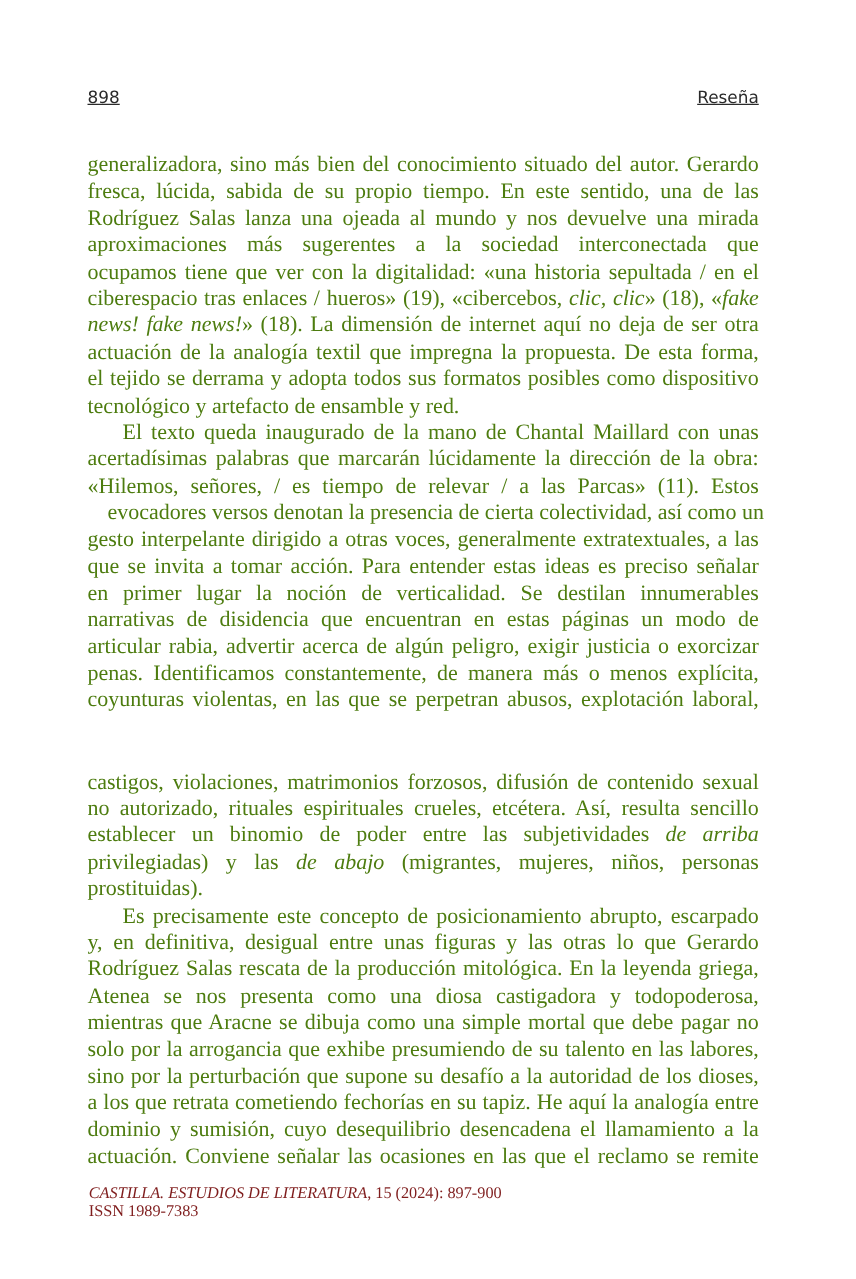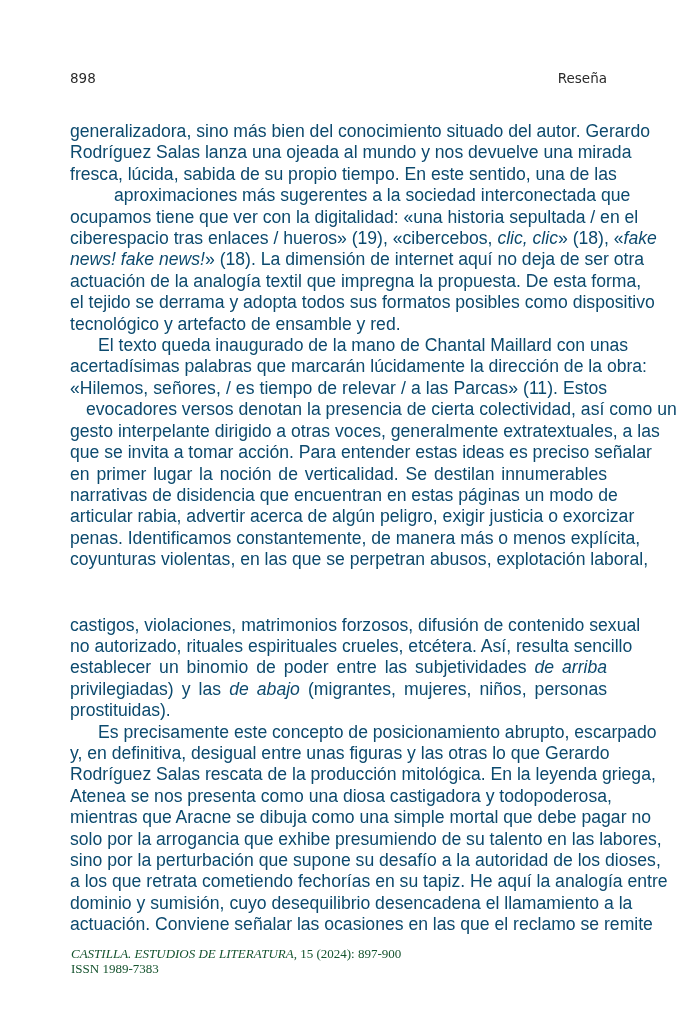--- a/index.html
+++ b/index.html
@@ -1,51 +1,51 @@
 <!DOCTYPE html>
 <html><head>
 <meta charset="utf-8">
 <style>
   html, body { margin: 0; padding: 0; background: #ffffff; }
   body { width: 685px; height: 1023px; position: relative; overflow: hidden; color: #1a1a1a; }
   .running-head {
     position: absolute; left: 70px; top: 70px; width: 537px;
     font-family: "DejaVu Sans", sans-serif; font-size: 13.5px; color: #2a2a2a;
-    display: flex; justify-content: space-between; align-items: flex-end;
+    display: flex; justify-content: space-between; align-items: flex-end; text-decoration: underline;
   }
   .body-text {
     position: absolute; left: 70px; top: 121px; width: 537px;
-    font-family: Liberation Sans, sans-serif; font-size: 17.6px; line-height: 21.4px;
-    text-align: justify; color: #0c4a6e;
+    font-family: Liberation Serif, serif; font-size: 17.6px; line-height: 21.4px;
+    text-align: justify; color: #4d7c0f;
     hyphens: none;
   }
   .body-text p { margin: 0; }
   .line { display: block; text-align: justify; text-align-last: justify; white-space: nowrap; }
   .line.last { text-align-last: left; }
   .footer {
     position: absolute; left: 71px; top: 947px;
-    font-family: "Liberation Serif", serif; font-size: 13px; line-height: 14.5px; color: #14532d;
+    font-family: "Liberation Serif", serif; font-size: 13px; line-height: 14.5px; color: #7f1d1d;
   }
   .footer .journal { font-style: italic; }
   em { font-style: italic; }
 </style>
 </head>
 <body>
 
 <div class="running-head">
   <span>898</span>
   <span>Reseña</span>
 </div>
 
 <div class="body-text" id="body-text">
     <p>
       <span class="line" style="white-space: nowrap;"><span>generalizadora, sino más bien del conocimiento situado del autor. Gerardo</span></span>
+      <span class="line" style="white-space: nowrap;"><span>fresca, lúcida, sabida de su propio tiempo. En este sentido, una de las</span></span>
       <span class="line" style="white-space: nowrap;"><span>Rodríguez Salas lanza una ojeada al mundo y nos devuelve una mirada</span></span>
-      <span class="line" style="white-space: nowrap;"><span>fresca, lúcida, sabida de su propio tiempo. En este sentido, una de las</span></span>
-      <span class="line" style="white-space: nowrap; margin-left: 44px;"><span>aproximaciones más sugerentes a la sociedad interconectada que</span></span>
+      <span class="line" style="white-space: nowrap;"><span>aproximaciones más sugerentes a la sociedad interconectada que</span></span>
       <span class="line" style="white-space: nowrap;"><span>ocupamos tiene que ver con la digitalidad: «una historia sepultada / en el</span></span>
       <span class="line" style="white-space: nowrap;"><span>ciberespacio tras enlaces / hueros» (19), «cibercebos, </span><em>clic, clic</em><span>» (18), «</span><em>fake</em></span>
       <span class="line" style="white-space: nowrap;"><em>news! fake news!</em><span>» (18). La dimensión de internet aquí no deja de ser otra</span></span>
       <span class="line" style="white-space: nowrap;"><span>actuación de la analogía textil que impregna la propuesta. De esta forma,</span></span>
       <span class="line" style="white-space: nowrap;"><span>el tejido se derrama y adopta todos sus formatos posibles como dispositivo</span></span>
       <span class="line last" style="white-space: nowrap;"><span>tecnológico y artefacto de ensamble y red.</span></span>
     </p>
     <p>
       <span class="line" style="padding-left: 28px; white-space: nowrap;"><span>El texto queda inaugurado de la mano de Chantal Maillard con unas</span></span>
       <span class="line" style="white-space: nowrap;"><span>acertadísimas palabras que marcarán lúcidamente la dirección de la obra:</span></span>

